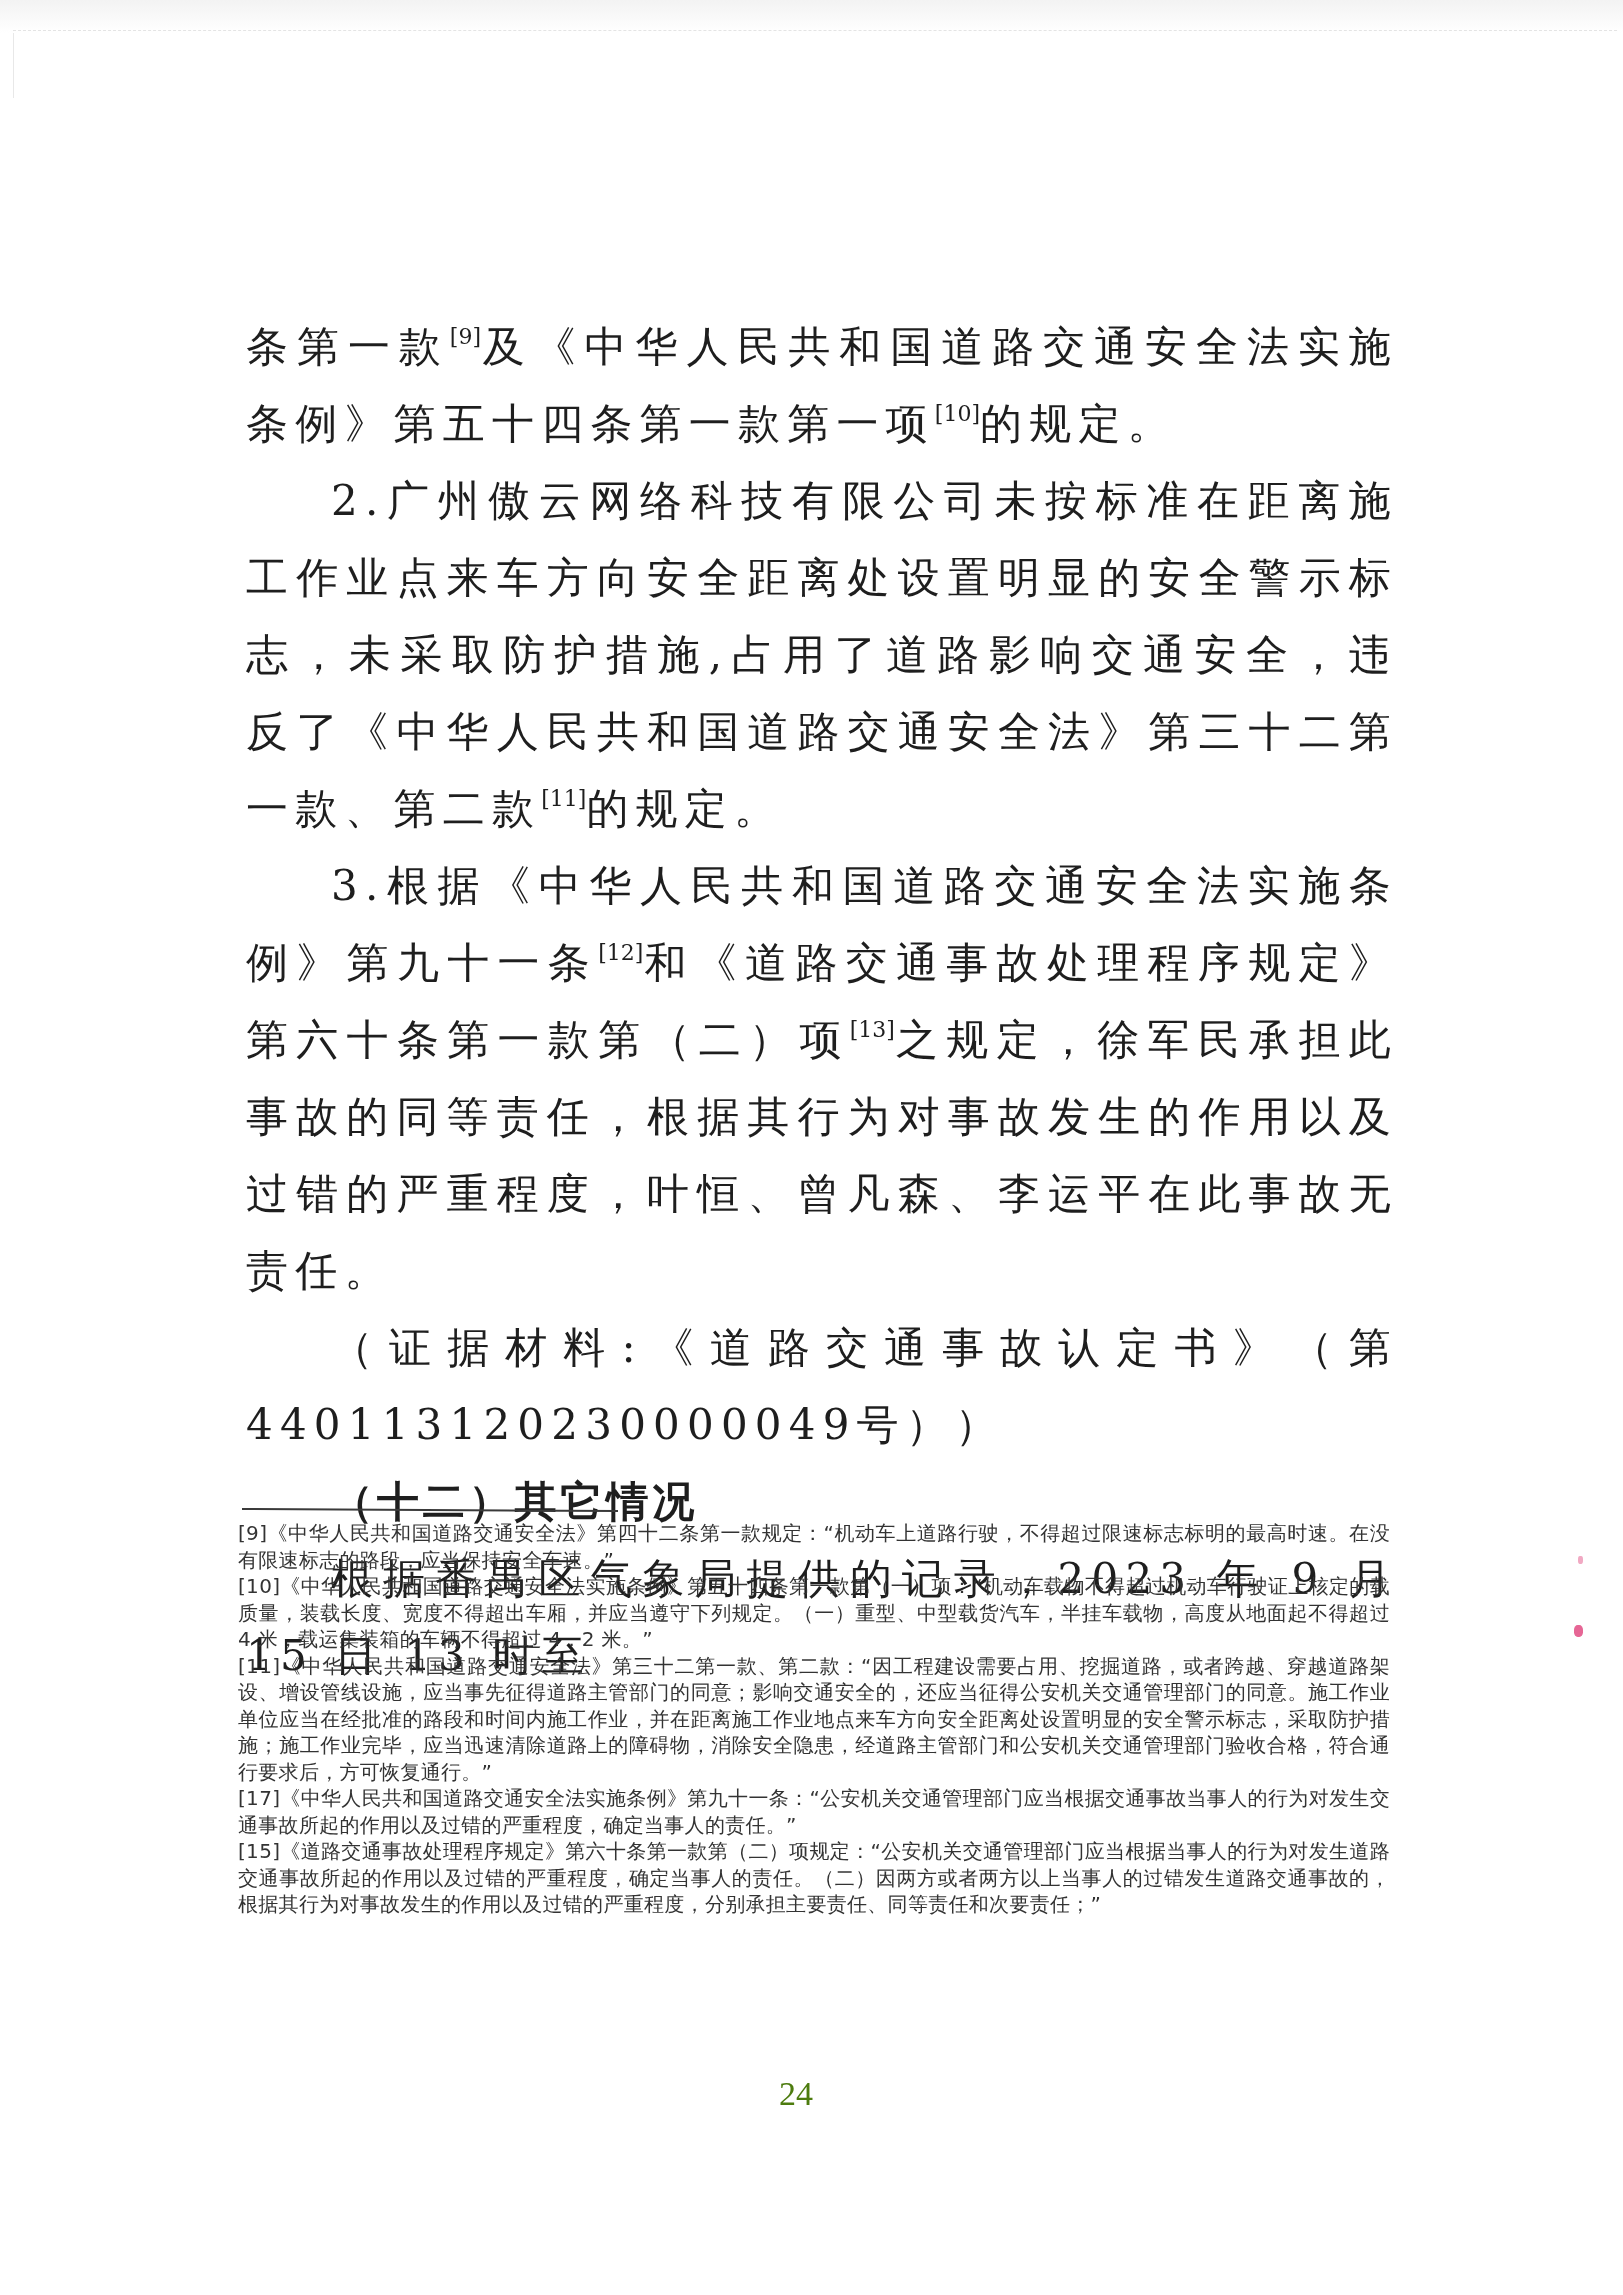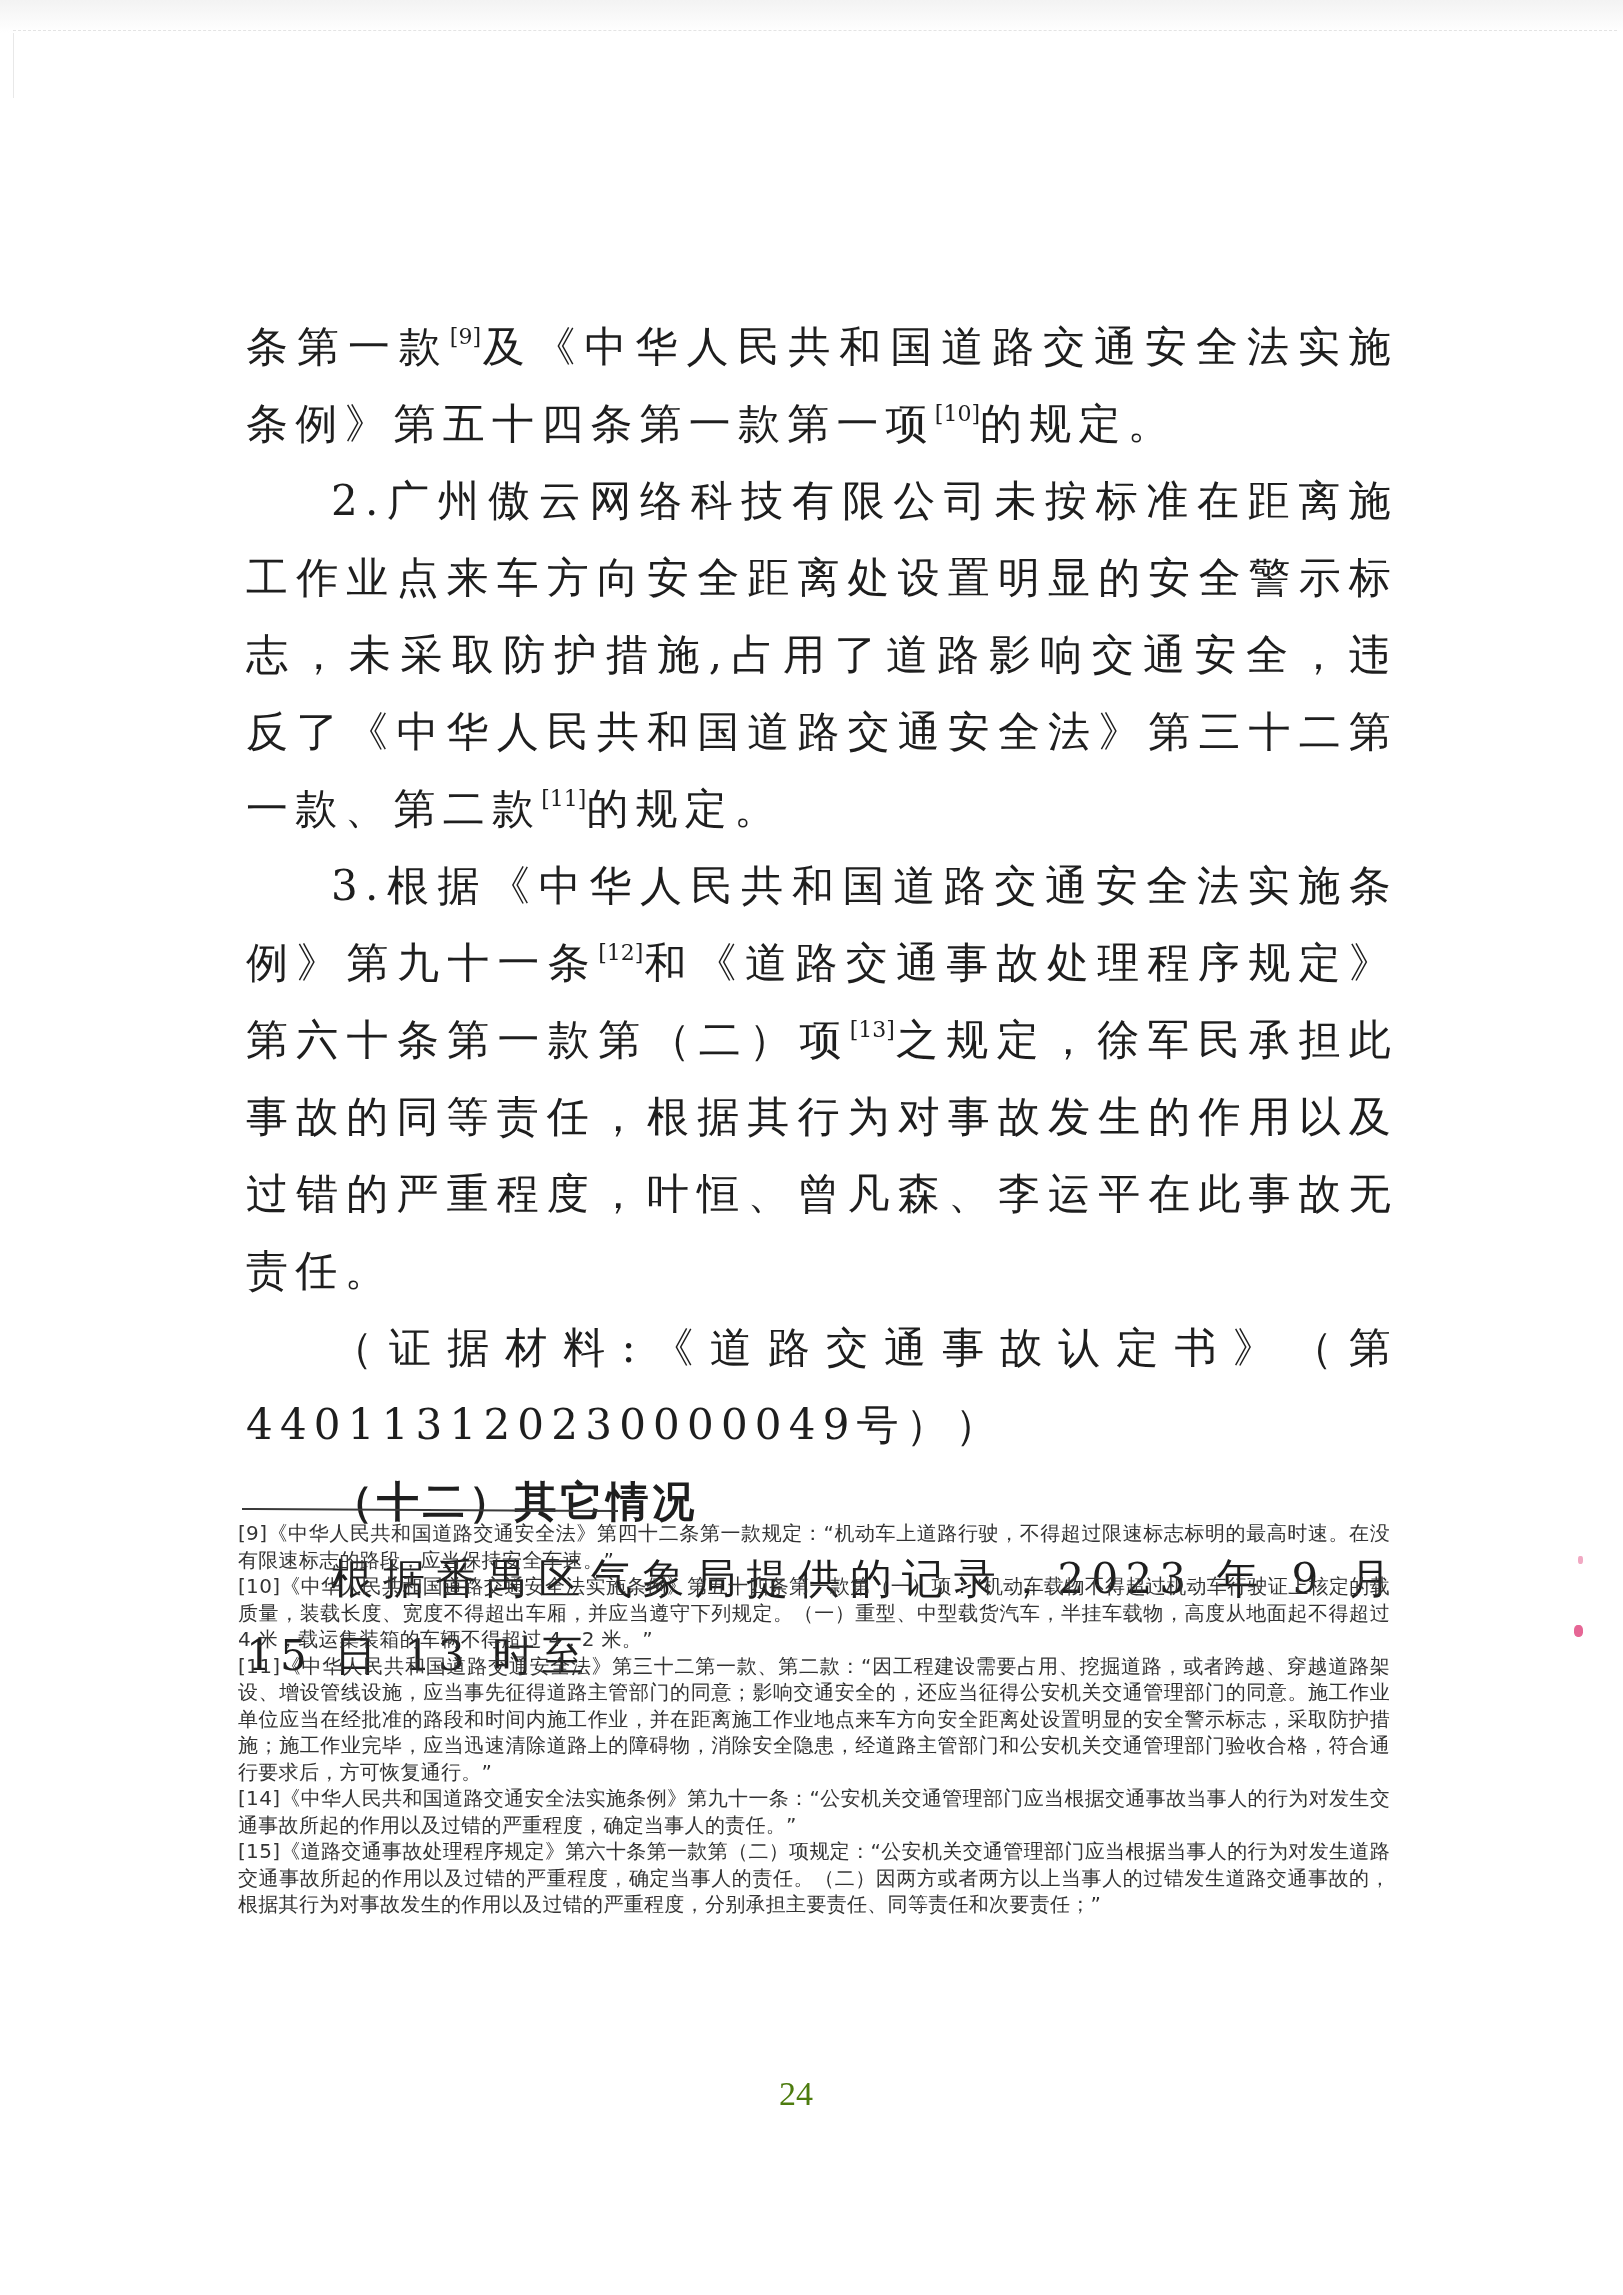--- a/index.html
+++ b/index.html
@@ -122,21 +122,21 @@
 
   <p class="para indent">根据番禺区气象局提供的记录，2023 年 9 月 15 日 13 时至</p>
 </main>
 
 <div class="footnote-rule"></div>
 
 <section class="footnotes">
   <p class="fn">[9]《中华人民共和国道路交通安全法》第四十二条第一款规定：“机动车上道路行驶，不得超过限速标志标明的最高时速。在没有限速标志的路段，应当保持安全车速。”</p>
   <p class="fn">[10]《中华人民共和国道路交通安全法实施条例》第五十四条第一款第（一）项：“机动车载物不得超过机动车行驶证上核定的载质量，装载长度、宽度不得超出车厢，并应当遵守下列规定。（一）重型、中型载货汽车，半挂车载物，高度从地面起不得超过 4 米，载运集装箱的车辆不得超过 4．2 米。”</p>
   <p class="fn">[11]《中华人民共和国道路交通安全法》第三十二第一款、第二款：“因工程建设需要占用、挖掘道路，或者跨越、穿越道路架设、增设管线设施，应当事先征得道路主管部门的同意；影响交通安全的，还应当征得公安机关交通管理部门的同意。施工作业单位应当在经批准的路段和时间内施工作业，并在距离施工作业地点来车方向安全距离处设置明显的安全警示标志，采取防护措施；施工作业完毕，应当迅速清除道路上的障碍物，消除安全隐患，经道路主管部门和公安机关交通管理部门验收合格，符合通行要求后，方可恢复通行。”</p>
-  <p class="fn">[14]《中华人民共和国道路交通安全法实施条例》第九十一条：“公安机关交通管理部门应当根据交通事故当事人的行为对发生交通事故所起的作用以及过错的严重程度，确定当事人的责任。”</p>
+  <p class="fn">[17]《中华人民共和国道路交通安全法实施条例》第九十一条：“公安机关交通管理部门应当根据交通事故当事人的行为对发生交通事故所起的作用以及过错的严重程度，确定当事人的责任。”</p>
   <p class="fn">[15]《道路交通事故处理程序规定》第六十条第一款第（二）项规定：“公安机关交通管理部门应当根据当事人的行为对发生道路交通事故所起的作用以及过错的严重程度，确定当事人的责任。（二）因两方或者两方以上当事人的过错发生道路交通事故的，根据其行为对事故发生的作用以及过错的严重程度，分别承担主要责任、同等责任和次要责任；”</p>
 </section>
 
 <div class="seal-mark" style="left:1578px;top:1556px;width:4.6px;height:7.9px;opacity:0.45;"></div>
 <div class="seal-mark" style="left:1574px;top:1625px;width:9.2px;height:11.8px;"></div>
 
 <div class="page-number">24</div>
 
 
 </body></html>

